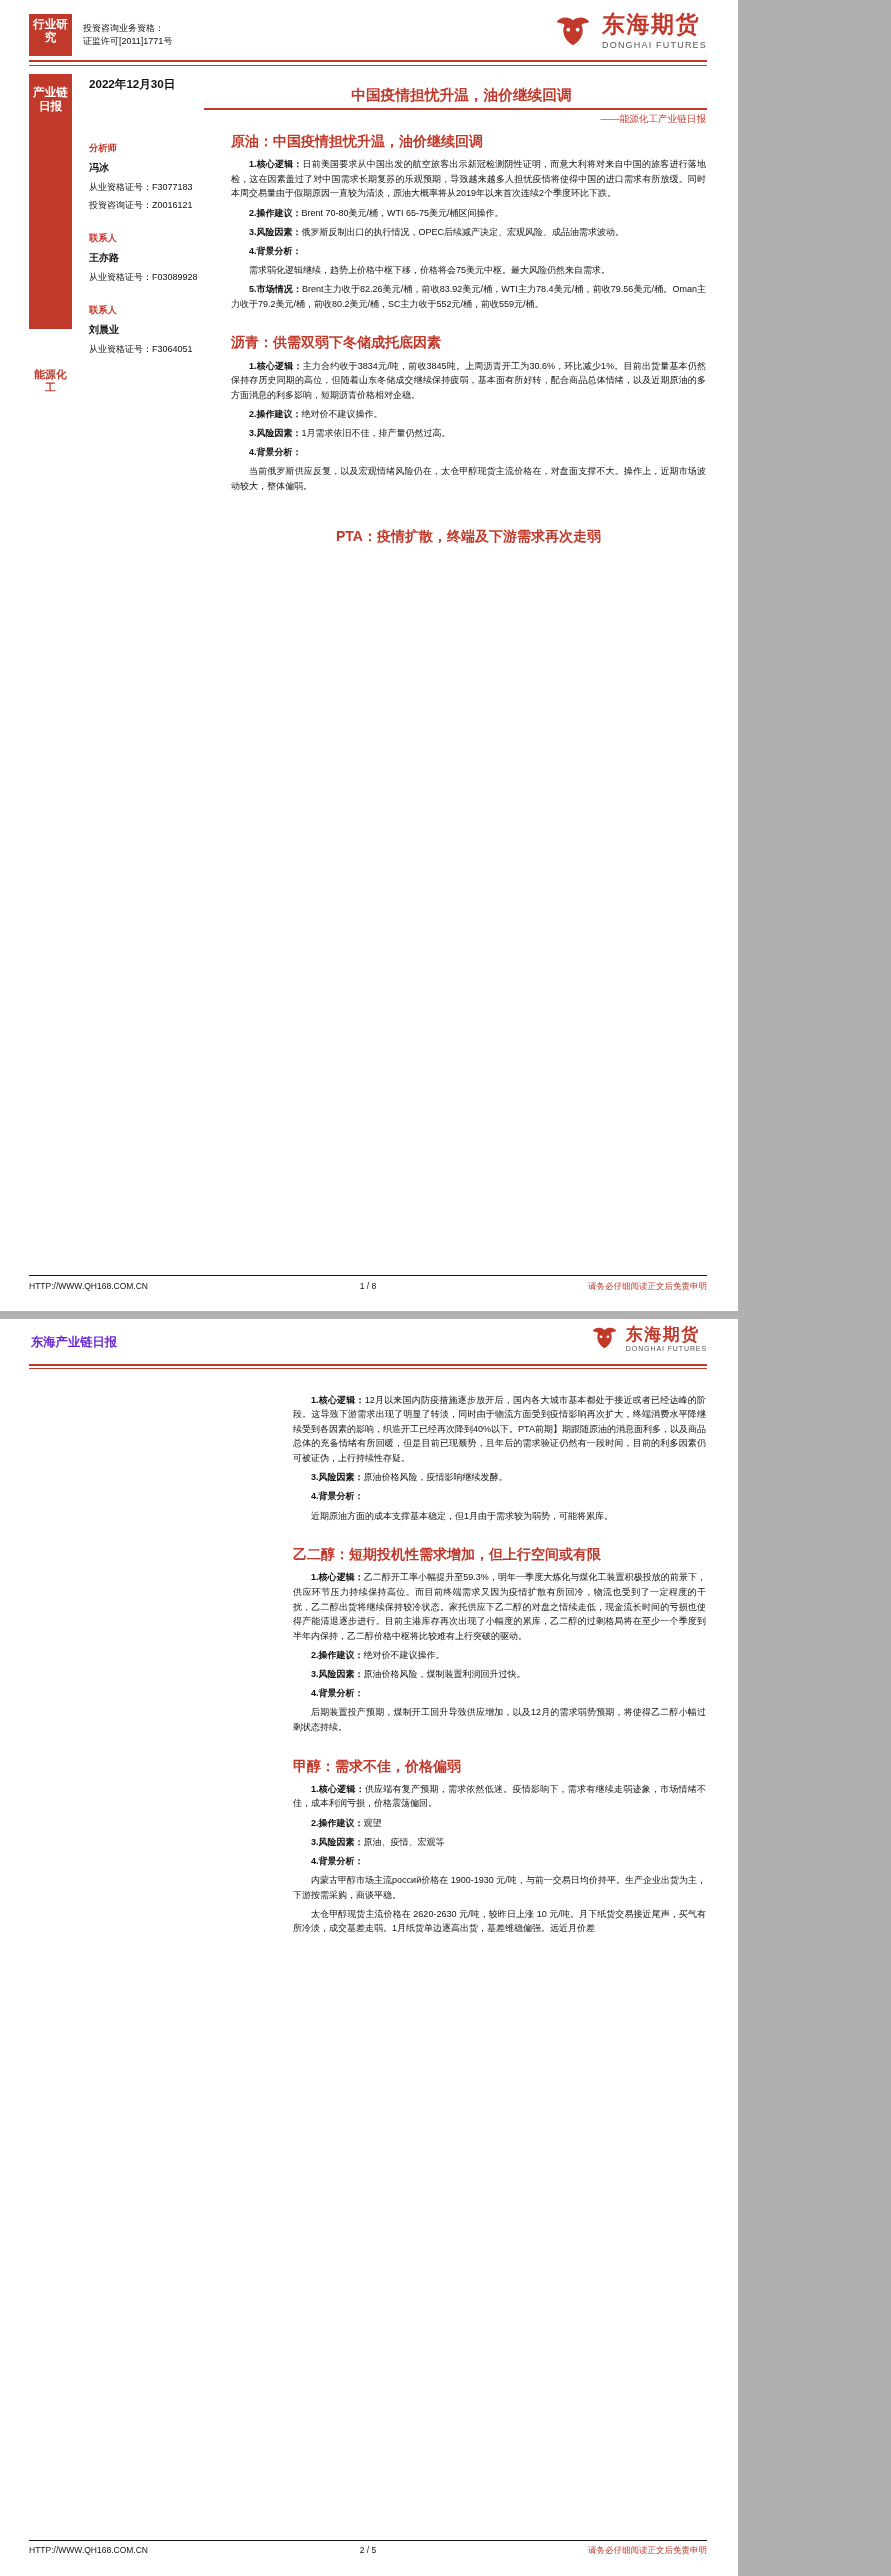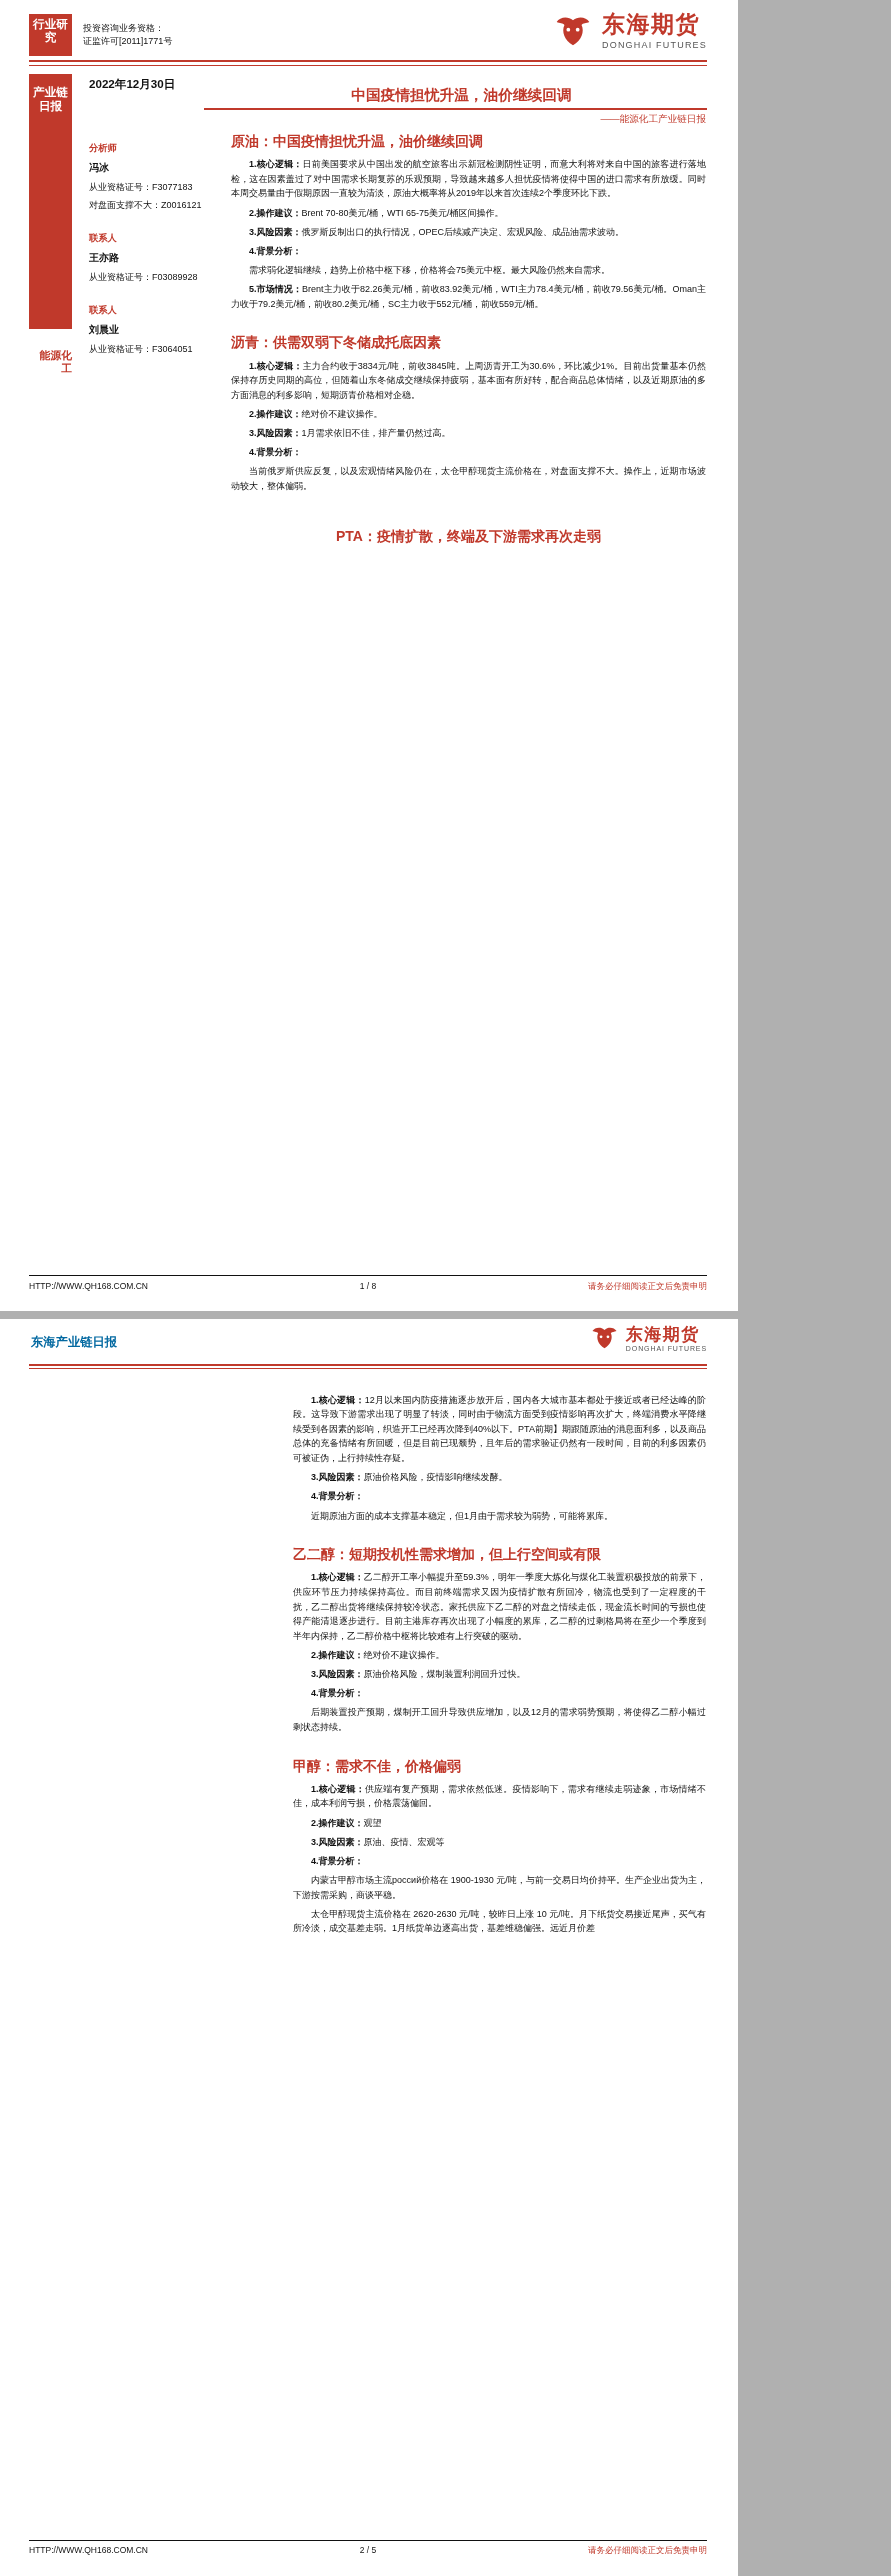--- a/index.html
+++ b/index.html
@@ -17,22 +17,22 @@
   .logo{position:absolute;right:31px;top:10.8px;display:flex;align-items:center;}
   .logo-mark{width:42px;height:42px;margin-right:7.7px;position:relative;}
   .logo-cn{font-size:23px;font-weight:bold;color:#c0392b;letter-spacing:1.5px;line-height:1;}
   .logo-en{font-size:9px;color:#555;letter-spacing:1.2px;margin-top:3.9px;}
   .hline{position:absolute;left:29px;right:31px;top:60px;height:2.3px;background:#c0392b;}
   .hline2{position:absolute;left:29px;right:31px;top:65px;height:0.8px;background:#c0392b;}
 
   
   .leftband{position:absolute;left:29px;top:74px;width:43px;height:255px;background:#c0392b;}
   .leftband .t1{color:#fff;font-size:11.6px;font-weight:bold;text-align:center;line-height:1.2;padding-top:10.8px;}
-  .leftband-sub{position:absolute;left:29px;top:349px;width:43px;font-size:10.8px;color:#c0392b;
-                font-weight:bold;text-align:right;line-height:1.2;}
+  .leftband-sub{position:absolute;left:29px;top:368px;width:43px;font-size:10.8px;color:#c0392b;
+                font-weight:bold;text-align:center;line-height:1.2;}
 
   
   .p1date{position:absolute;left:89px;top:77px;font-size:11.6px;font-weight:bold;color:#111;}
   .p1title{position:absolute;left:216px;right:31px;top:86px;text-align:center;font-size:14.7px;font-weight:bold;color:#c0392b;}
   .p1sub{position:absolute;right:32px;top:113px;font-size:9.6px;color:#c0392b;}
   .rule-under-title{position:absolute;left:204px;right:31px;top:108px;height:1.5px;background:#c0392b;}
 
   
   .analyst{position:absolute;left:89px;top:139px;width:116px;font-size:9px;color:#111;line-height:2.0;}
   .analyst .lbl{color:#c0392b;font-weight:bold;font-size:9.3px;}
@@ -50,21 +50,21 @@
 
   
   .foot{position:absolute;left:29px;right:31px;bottom:18.5px;}
   .foot .fline{height:0.8px;background:#111;margin-bottom:4.6px;}
   .foot .frow{display:flex;justify-content:space-between;font-size:8.5px;color:#111;}
   .foot .fc{color:#111;}
   .foot .fr{color:#c0392b;}
 
   
   .p2head{position:relative;height:62px;}
-  .p2title{position:absolute;left:31px;top:15.4px;font-size:12.3px;font-weight:bold;color:#0369a1;}
+  .p2title{position:absolute;left:31px;top:15.4px;font-size:12.3px;font-weight:bold;color:#6d28d9;}
   .p2line{position:absolute;left:29px;right:31px;top:45px;height:2.3px;background:#c0392b;}
   .p2line2{position:absolute;left:29px;right:31px;top:49px;height:0.8px;background:#c0392b;}
   .p2logo{position:absolute;right:31px;top:4.6px;display:flex;align-items:center;}
   .p2logo .logo-cn{font-size:17px;}
   .p2logo .logo-en{font-size:7px;letter-spacing:0.9px;margin-top:2.3px;}
   .p2body{position:absolute;left:293px;right:32px;top:74px;}
 </style>
 </head>
 <body>
 
@@ -103,21 +103,21 @@
     <div class="p1date">2022年12月30日</div>
     <div class="p1title">中国疫情担忧升温，油价继续回调</div>
     <div class="rule-under-title"></div>
     <div class="p1sub">——能源化工产业链日报</div>
 
     <div class="analyst">
       <div class="grp">
         <div class="lbl">分析师</div>
         <div class="nm">冯冰</div>
         <div>从业资格证号：F3077183</div>
-        <div>对盘面支撑不大：Z0016121</div>
+        <div>投资咨询证号：Z0016121</div>
       </div>
       <div class="grp">
         <div class="lbl">联系人</div>
         <div class="nm">王亦路</div>
         <div>从业资格证号：F03089928</div>
       </div>
       <div class="grp">
         <div class="lbl">联系人</div>
         <div class="nm">刘晨业</div>
         <div>从业资格证号：F3064051</div>

